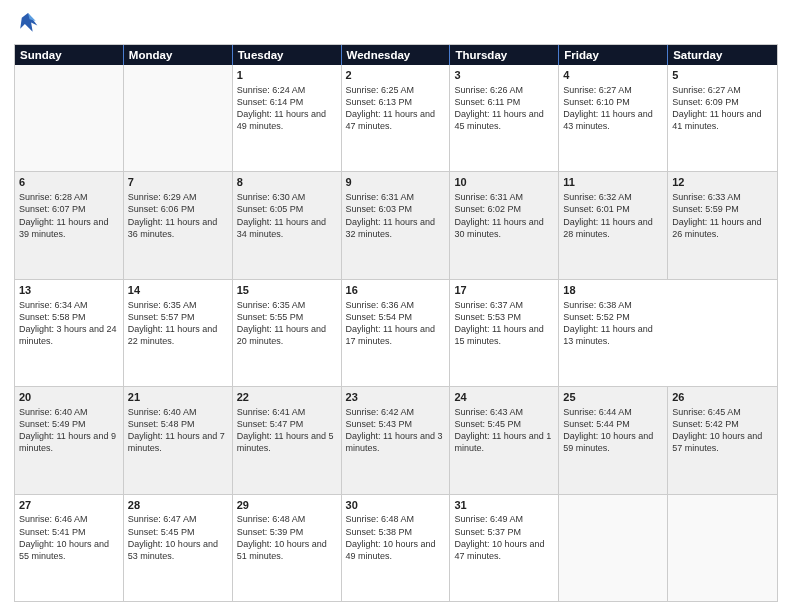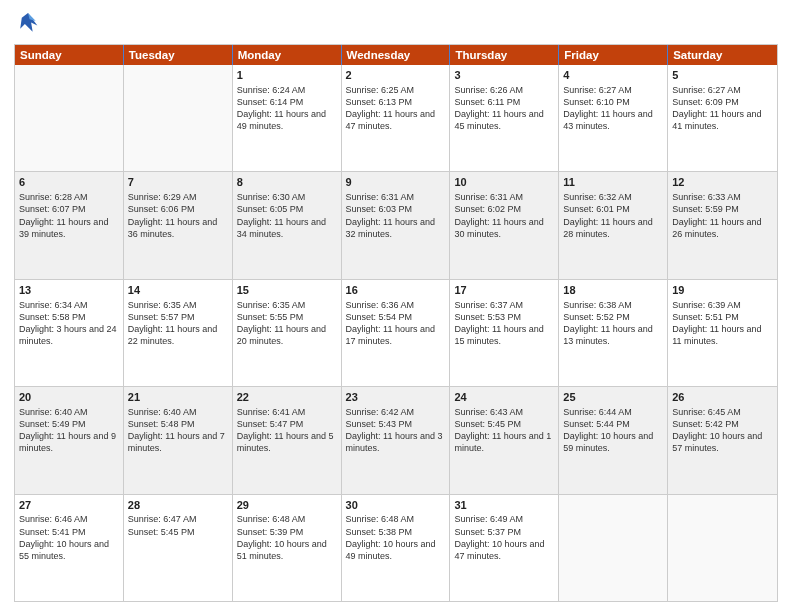--- a/index.html
+++ b/index.html
@@ -58,21 +58,21 @@
     }
     .calendar {
       flex: 1;
       display: flex;
       flex-direction: column;
       border: 1px solid #ccc;
     }
     .cal-header {
       display: grid;
       grid-template-columns: repeat(7, 1fr);
-      background: #c2410c;
+      background: #0f172a;
     }
     .cal-header-cell {
       color: #fff;
       font-size: 11.5px;
       font-weight: bold;
       padding: 4px 5px;
       border-right: 1px solid #4a7dd0;
     }
     .cal-header-cell:last-child { border-right: none; }
     .cal-body {
@@ -123,22 +123,22 @@
     </div>
     <div class="title-block">
       <div class="main-title"></div>
       <div class="subtitle"></div>
     </div>
   </div>
 
   <div class="calendar">
     <div class="cal-header" id="cal-header">
         <div class="cal-header-cell">Sunday</div>
+        <div class="cal-header-cell">Monday</div>
         <div class="cal-header-cell">Tuesday</div>
-        <div class="cal-header-cell">Monday</div>
         <div class="cal-header-cell">Wednesday</div>
         <div class="cal-header-cell">Thursday</div>
         <div class="cal-header-cell">Friday</div>
         <div class="cal-header-cell">Saturday</div>
       </div>
     <div class="cal-body" id="cal-body">
         <div class="cal-row">
           <div class="cal-cell empty"></div>
           <div class="cal-cell empty"></div>
           <div class="cal-cell"><span class="day-num">1</span><span>Sunrise: 6:24 AM</span><br><span>Sunset: 6:14 PM</span><br><span>Daylight: 11 hours and 49 minutes.</span></div>
@@ -156,34 +156,33 @@
           <div class="cal-cell shaded"><span class="day-num">11</span><span>Sunrise: 6:32 AM</span><br><span>Sunset: 6:01 PM</span><br><span>Daylight: 11 hours and 28 minutes.</span></div>
           <div class="cal-cell shaded"><span class="day-num">12</span><span>Sunrise: 6:33 AM</span><br><span>Sunset: 5:59 PM</span><br><span>Daylight: 11 hours and 26 minutes.</span></div>
         </div>
         <div class="cal-row">
           <div class="cal-cell"><span class="day-num">13</span><span>Sunrise: 6:34 AM</span><br><span>Sunset: 5:58 PM</span><br><span>Daylight: 3 hours and 24 minutes.</span></div>
           <div class="cal-cell"><span class="day-num">14</span><span>Sunrise: 6:35 AM</span><br><span>Sunset: 5:57 PM</span><br><span>Daylight: 11 hours and 22 minutes.</span></div>
           <div class="cal-cell"><span class="day-num">15</span><span>Sunrise: 6:35 AM</span><br><span>Sunset: 5:55 PM</span><br><span>Daylight: 11 hours and 20 minutes.</span></div>
           <div class="cal-cell"><span class="day-num">16</span><span>Sunrise: 6:36 AM</span><br><span>Sunset: 5:54 PM</span><br><span>Daylight: 11 hours and 17 minutes.</span></div>
           <div class="cal-cell"><span class="day-num">17</span><span>Sunrise: 6:37 AM</span><br><span>Sunset: 5:53 PM</span><br><span>Daylight: 11 hours and 15 minutes.</span></div>
           <div class="cal-cell"><span class="day-num">18</span><span>Sunrise: 6:38 AM</span><br><span>Sunset: 5:52 PM</span><br><span>Daylight: 11 hours and 13 minutes.</span></div>
-          <div class="cal-cell"><span class="day-num">19</span><span>Sunrise: 6:39 AM</span><br><span>Sunset: 5:51 PM</span><br><span>Daylight: 11 hours and 11 minutes.</span></div>
         </div>
         <div class="cal-row">
           <div class="cal-cell shaded"><span class="day-num">20</span><span>Sunrise: 6:40 AM</span><br><span>Sunset: 5:49 PM</span><br><span>Daylight: 11 hours and 9 minutes.</span></div>
           <div class="cal-cell shaded"><span class="day-num">21</span><span>Sunrise: 6:40 AM</span><br><span>Sunset: 5:48 PM</span><br><span>Daylight: 11 hours and 7 minutes.</span></div>
           <div class="cal-cell shaded"><span class="day-num">22</span><span>Sunrise: 6:41 AM</span><br><span>Sunset: 5:47 PM</span><br><span>Daylight: 11 hours and 5 minutes.</span></div>
           <div class="cal-cell shaded"><span class="day-num">23</span><span>Sunrise: 6:42 AM</span><br><span>Sunset: 5:43 PM</span><br><span>Daylight: 11 hours and 3 minutes.</span></div>
           <div class="cal-cell shaded"><span class="day-num">24</span><span>Sunrise: 6:43 AM</span><br><span>Sunset: 5:45 PM</span><br><span>Daylight: 11 hours and 1 minute.</span></div>
           <div class="cal-cell shaded"><span class="day-num">25</span><span>Sunrise: 6:44 AM</span><br><span>Sunset: 5:44 PM</span><br><span>Daylight: 10 hours and 59 minutes.</span></div>
           <div class="cal-cell shaded"><span class="day-num">26</span><span>Sunrise: 6:45 AM</span><br><span>Sunset: 5:42 PM</span><br><span>Daylight: 10 hours and 57 minutes.</span></div>
         </div>
         <div class="cal-row">
           <div class="cal-cell"><span class="day-num">27</span><span>Sunrise: 6:46 AM</span><br><span>Sunset: 5:41 PM</span><br><span>Daylight: 10 hours and 55 minutes.</span></div>
-          <div class="cal-cell"><span class="day-num">28</span><span>Sunrise: 6:47 AM</span><br><span>Sunset: 5:45 PM</span><br></div>
+          <div class="cal-cell"><span class="day-num">28</span><span>Sunrise: 6:47 AM</span><br><span>Sunset: 5:45 PM</span><br><span>Daylight: 10 hours and 53 minutes.</span></div>
           <div class="cal-cell"><span class="day-num">29</span><span>Sunrise: 6:48 AM</span><br><span>Sunset: 5:39 PM</span><br><span>Daylight: 10 hours and 51 minutes.</span></div>
           <div class="cal-cell"><span class="day-num">30</span><span>Sunrise: 6:48 AM</span><br><span>Sunset: 5:38 PM</span><br><span>Daylight: 10 hours and 49 minutes.</span></div>
           <div class="cal-cell"><span class="day-num">31</span><span>Sunrise: 6:49 AM</span><br><span>Sunset: 5:37 PM</span><br><span>Daylight: 10 hours and 47 minutes.</span></div>
           <div class="cal-cell empty"></div>
           <div class="cal-cell empty"></div>
         </div>
       </div>
   </div>
 </div>
 

